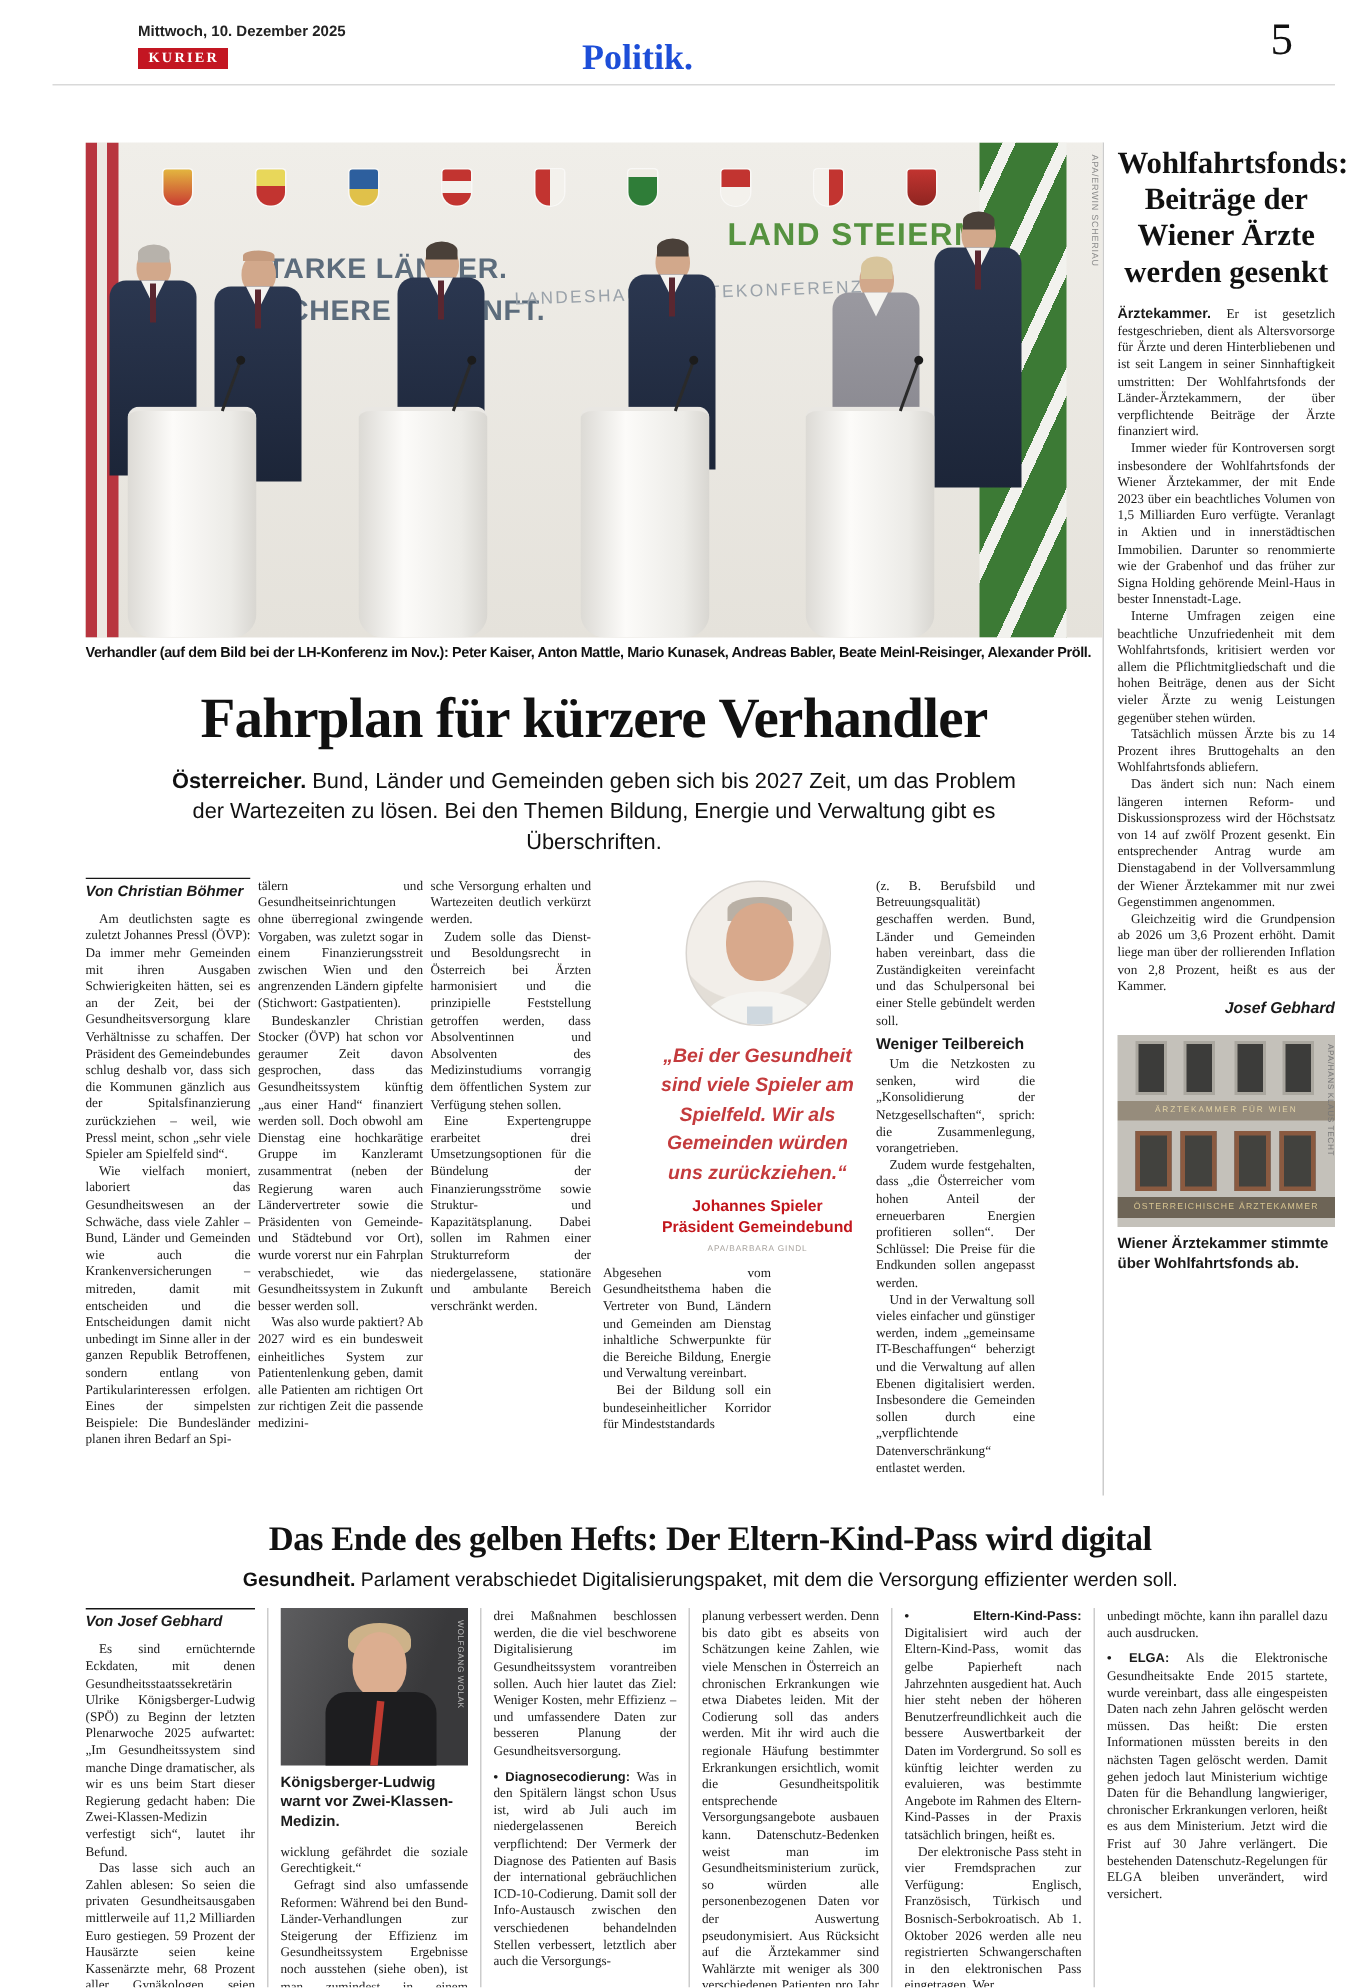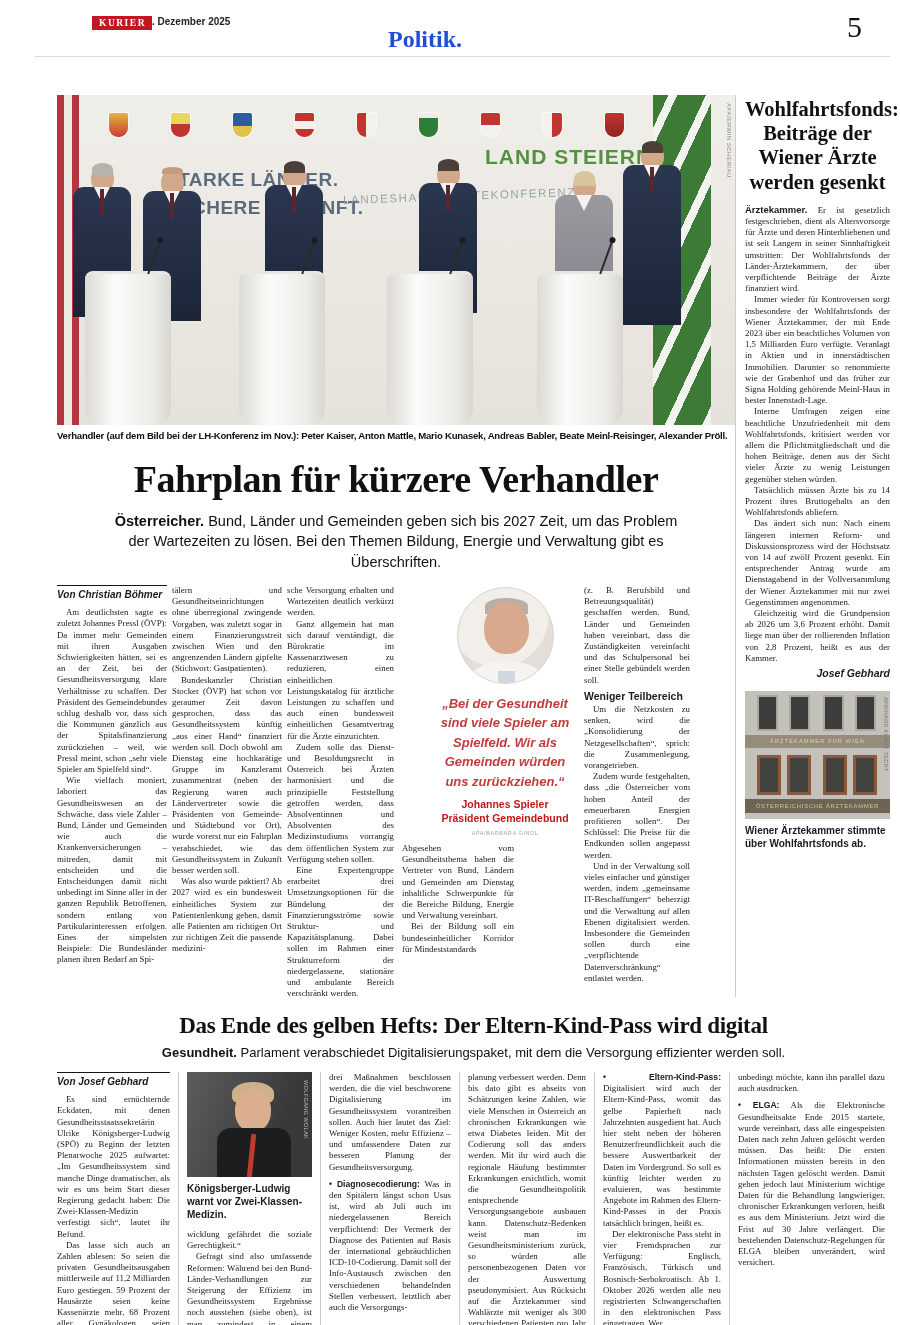--- a/index.html
+++ b/index.html
@@ -4,21 +4,21 @@
 <style>
   * { margin:0; padding:0; box-sizing:border-box; }
   body { background:#fff; }
   .page { position:relative; width:900px; height:1325px; background:#fff; overflow:hidden;
           font-family:"Liberation Serif", serif; color:#1a1a1a; }
 
   
   .header { position:relative; height:57px; margin:0 10px 0 35px; border-bottom:1px solid #d9d9d9; }
   .dateline { position:absolute; left:57px; top:16px; font-family:"Liberation Sans",sans-serif;
               font-size:10px; font-weight:700; color:#222; }
-  .kurier-logo { position:absolute; left:57px; top:16px; background:#c31622; color:#fff;
+  .kurier-logo { position:absolute; left:57px; top:32px; background:#c31622; color:#fff;
                  font-family:"Liberation Serif",serif; font-weight:700; font-size:9.5px;
                  letter-spacing:1.5px; padding:2px 6px 2px 7px; }
   .section-title { position:absolute; left:390px; top:26px; transform:translateX(-50%);
                    font-size:24px; font-weight:700; color:#1d4ed8; }
   .pagenum { position:absolute; right:28px; top:10px; font-size:30px; font-weight:400; color:#111; }
 
   
   .top-section { display:flex; margin:38px 10px 0 57px; }
   .lead-col { width:678px; }
   .side-col { width:155px; border-left:1px solid #ccc; padding-left:9px; }
@@ -248,21 +248,20 @@
           <p>Am deutlichsten sagte es zuletzt Johannes Pressl (ÖVP): Da immer mehr Gemeinden mit ihren Ausgaben Schwierigkeiten hätten, sei es an der Zeit, bei der Gesundheitsversorgung klare Verhältnisse zu schaffen. Der Präsident des Gemeindebundes schlug deshalb vor, dass sich die Kommunen gänzlich aus der Spitalsfinanzierung zurückziehen – weil, wie Pressl meint, schon „sehr viele Spieler am Spielfeld sind“.</p>
           <p>Wie vielfach moniert, laboriert das Gesundheitswesen an der Schwäche, dass viele Zahler – Bund, Länder und Gemeinden wie auch die Krankenversicherungen – mitreden, damit mit entscheiden und die Entscheidungen damit nicht unbedingt im Sinne aller in der ganzen Republik Betroffenen, sondern entlang von Partikularinteressen erfolgen. Eines der simpelsten Beispiele: Die Bundesländer planen ihren Bedarf an Spi-</p>
         </div>
         <div class="col c2">
           <p>tälern und Gesundheitseinrichtungen ohne überregional zwingende Vorgaben, was zuletzt sogar in einem Finanzierungsstreit zwischen Wien und den angrenzenden Ländern gipfelte (Stichwort: Gastpatienten).</p>
           <p>Bundeskanzler Christian Stocker (ÖVP) hat schon vor geraumer Zeit davon gesprochen, dass das Gesundheitssystem künftig „aus einer Hand“ finanziert werden soll. Doch obwohl am Dienstag eine hochkarätige Gruppe im Kanzleramt zusammentrat (neben der Regierung waren auch Ländervertreter sowie die Präsidenten von Gemeinde- und Städtebund vor Ort), wurde vorerst nur ein Fahrplan verabschiedet, wie das Gesundheitssystem in Zukunft besser werden soll.</p>
           <p>Was also wurde paktiert? Ab 2027 wird es ein bundesweit einheitliches System zur Patientenlenkung geben, damit alle Patienten am richtigen Ort zur richtigen Zeit die passende medizini-</p>
         </div>
         <div class="col c3">
           <p>sche Versorgung erhalten und Wartezeiten deutlich verkürzt werden.</p>
-          <p>Ganz allgemein hat man sich darauf verständigt, die Bürokratie im Kassenarztwesen zu reduzieren, einen einheitlichen Leistungskatalog für ärztliche Leistungen zu schaffen und auch einen bundesweit einheitlichen Gesamtvertrag für die Ärzte einzurichten.</p>
           <p>Zudem solle das Dienst- und Besoldungsrecht in Österreich bei Ärzten harmonisiert und die prinzipielle Feststellung getroffen werden, dass Absolventinnen und Absolventen des Medizinstudiums vorrangig dem öffentlichen System zur Verfügung stehen sollen.</p>
           <p>Eine Expertengruppe erarbeitet drei Umsetzungsoptionen für die Bündelung der Finanzierungsströme sowie Struktur- und Kapazitätsplanung. Dabei sollen im Rahmen einer Strukturreform der niedergelassene, stationäre und ambulante Bereich verschränkt werden.</p>
         </div>
         <div class="col c4">
           <p>Abgesehen vom Gesundheitsthema haben die Vertreter von Bund, Ländern und Gemeinden am Dienstag inhaltliche Schwerpunkte für die Bereiche Bildung, Energie und Verwaltung vereinbart.</p>
           <p>Bei der Bildung soll ein bundeseinheitlicher Korridor für Mindeststandards</p>
         </div>
         <div class="col c5">
           <p>(z. B. Berufsbild und Betreuungsqualität) geschaffen werden. Bund, Länder und Gemeinden haben vereinbart, dass die Zuständigkeiten vereinfacht und das Schulpersonal bei einer Stelle gebündelt werden soll.</p>
           <h3 class="colsub">Weniger Teilbereich</h3>

